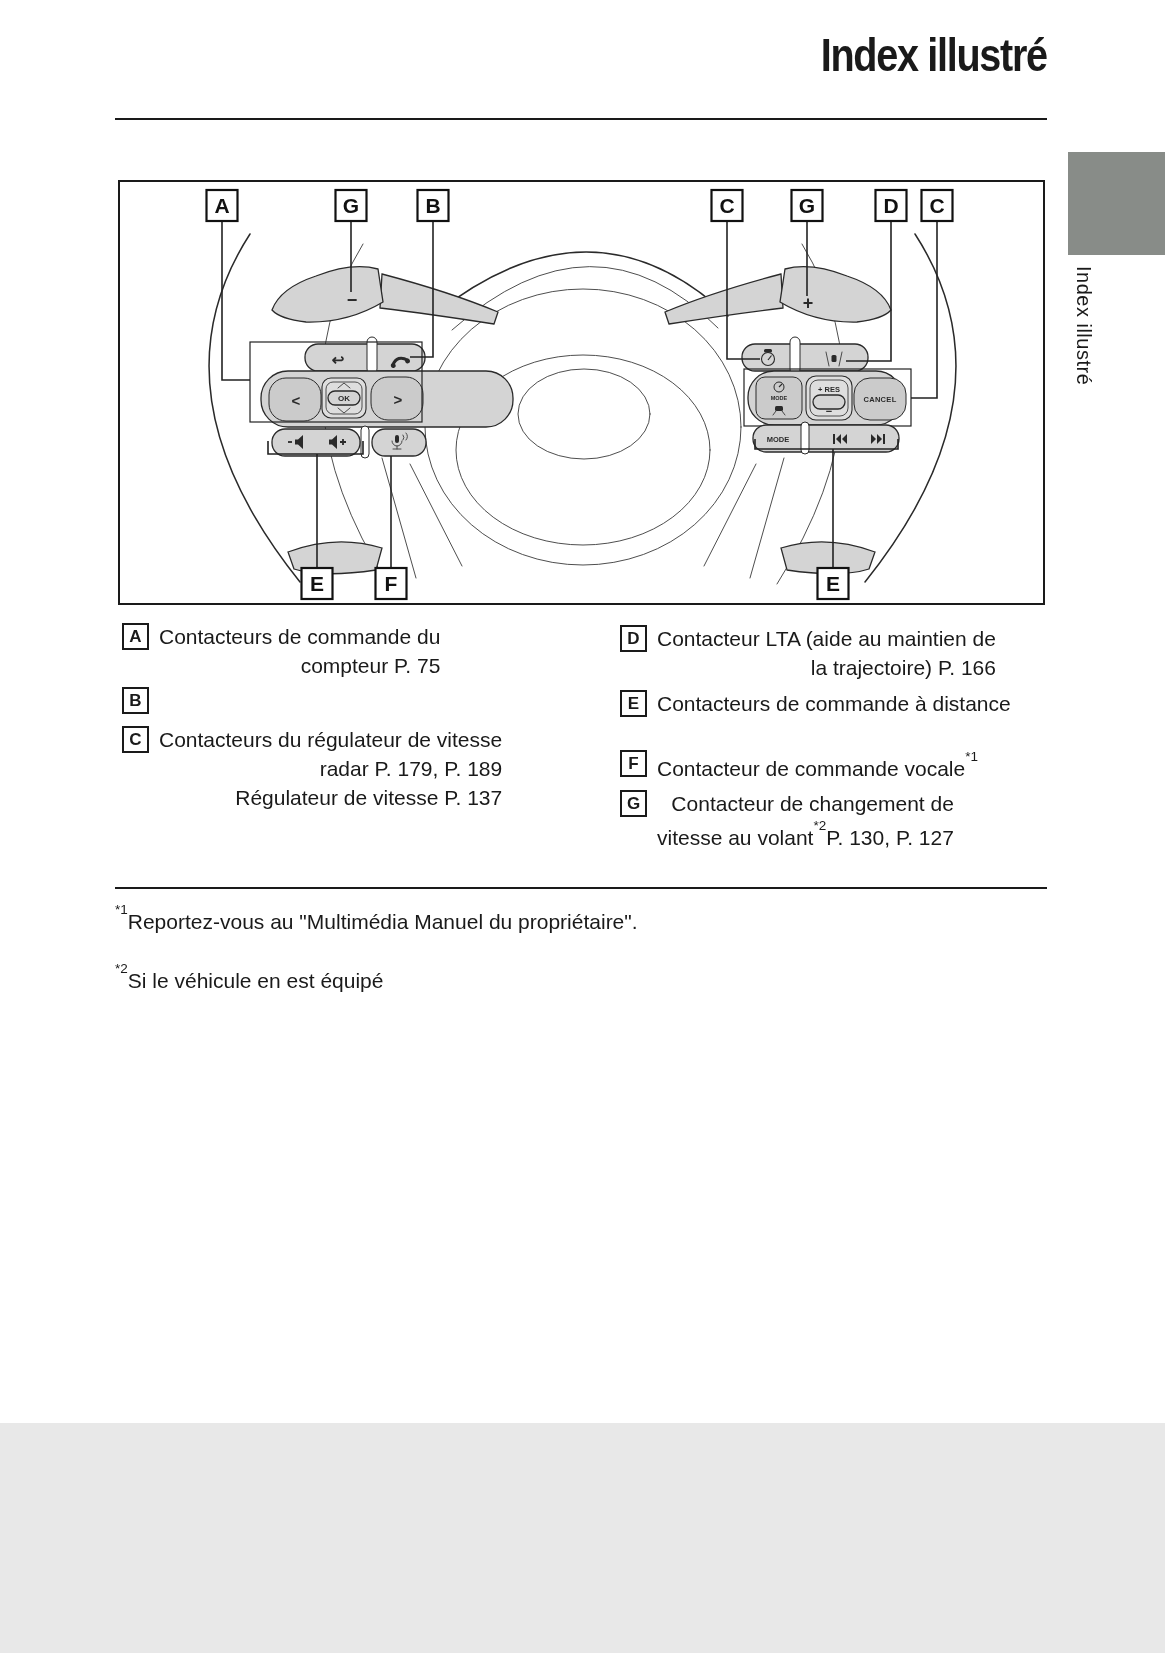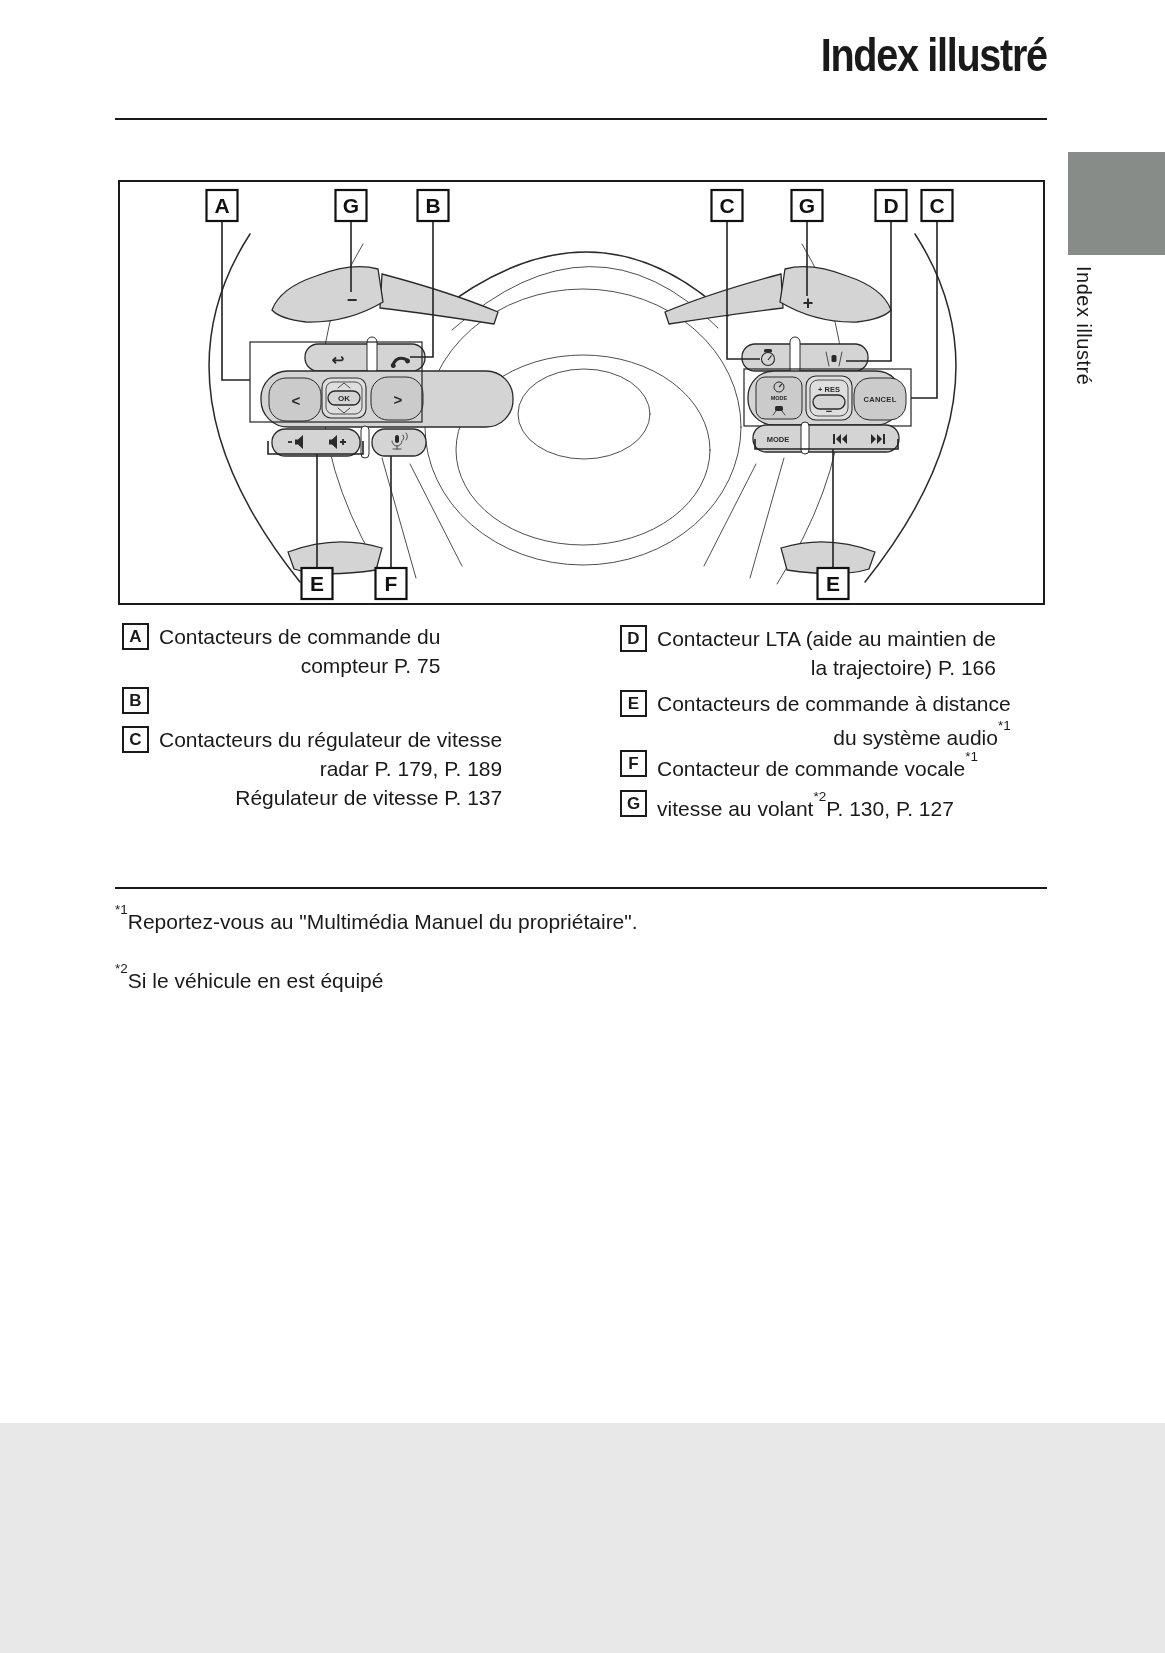--- a/index.html
+++ b/index.html
@@ -259,32 +259,32 @@
     <span class="lbox">D</span>
     <div class="ltext">
       <div>Contacteur LTA (aide au maintien de</div>
       <div>la trajectoire) P. 166</div>
     </div>
   </div>
   <div class="legend-item" style="left:620px;top:689px;">
     <span class="lbox">E</span>
     <div class="ltext">
       <div>Contacteurs de commande à distance</div>
-      <div><span>du système audio</span><sup>*1</sup></div>
     </div>
   </div>
   <div class="legend-item" style="left:620px;top:749px;">
     <span class="lbox">F</span>
     <div class="ltext">
       <div><span>Contacteur de commande vocale</span><sup>*1</sup></div>
     </div>
   </div>
   <div class="legend-item" style="left:620px;top:789px;">
     <span class="lbox">G</span>
     <div class="ltext">
+      <div>Contacteur de changement de</div>
       <div><span>vitesse au volant</span><sup>*2</sup><span>P. 130, P. 127</span></div>
     </div>
   </div>
 
   <div class="rule rule2"></div>
 
   <div class="fn fn1"><sup>*1</sup><span>Reportez-vous au "Multimédia Manuel du propriétaire".</span></div>
   <div class="fn fn2"><sup>*2</sup><span>Si le véhicule en est équipé</span></div>
 
   <div class="pagenum">19</div>

